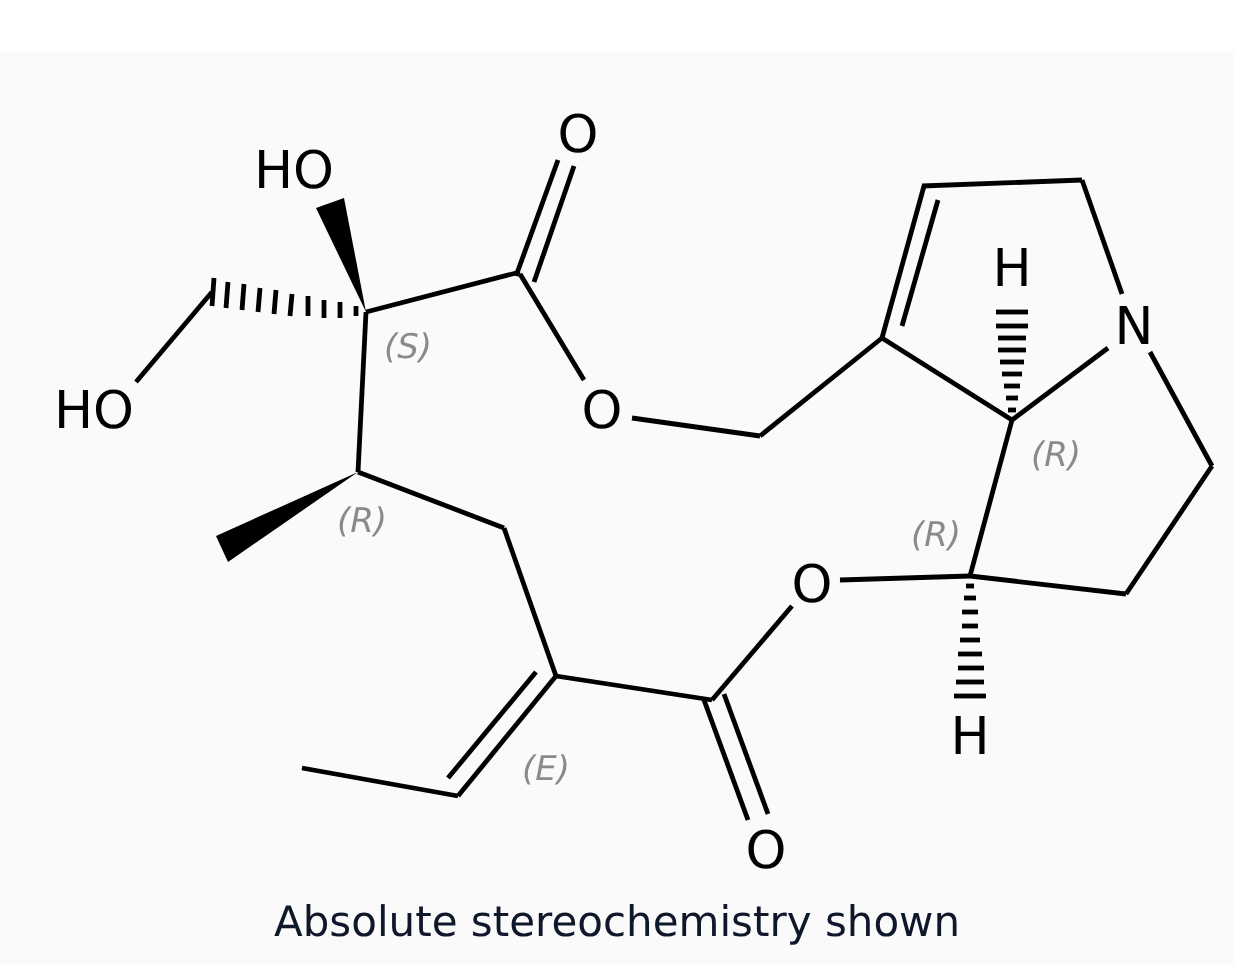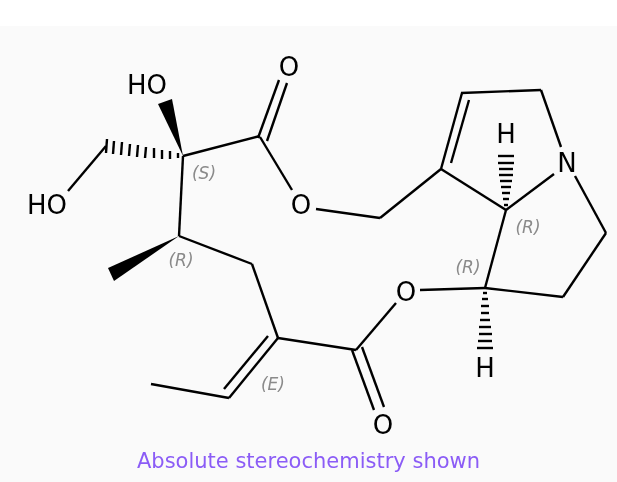--- a/index.html
+++ b/index.html
@@ -3,21 +3,21 @@
 <meta charset="utf-8">
 <style>
   html, body { margin:0; padding:0; background:#ffffff; }
   body { width:617px; height:482px; position:relative; overflow:hidden; font-family:"DejaVu Sans", sans-serif; }
   .topstrip { position:absolute; left:0; top:0; width:617px; height:26px; background:#ffffff; }
   .panel { position:absolute; left:0; top:26px; width:617px; height:456px; background:#fafafa; }
   svg.mol { position:absolute; left:0; top:0; width:617px; height:482px; }
   .bond { stroke:#000; stroke-width:2.4; fill:none; stroke-linecap:butt; }
   .atom { font-family:"DejaVu Sans", sans-serif; font-size:26px; fill:#000; }
   .stereo { font-family:"DejaVu Sans", sans-serif; font-size:17px; font-style:italic; fill:#8a8a8a; }
-  .caption { position:absolute; left:0; width:617px; top:449px; text-align:center; font-family:"DejaVu Sans", sans-serif; font-size:21px; color:#8b5cf6; }
+  .caption { position:absolute; left:0; width:617px; top:449px; text-align:center; font-family:"DejaVu Sans", sans-serif; font-size:21px; color:#0f172a; }
 </style>
 </head>
 <body>
 
 <div class="topstrip"></div>
 <div class="panel"></div>
 
 <svg class="mol" viewBox="0 0 617 482">
   <defs>
     <pattern id="hash" width="1" height="1"></pattern>

